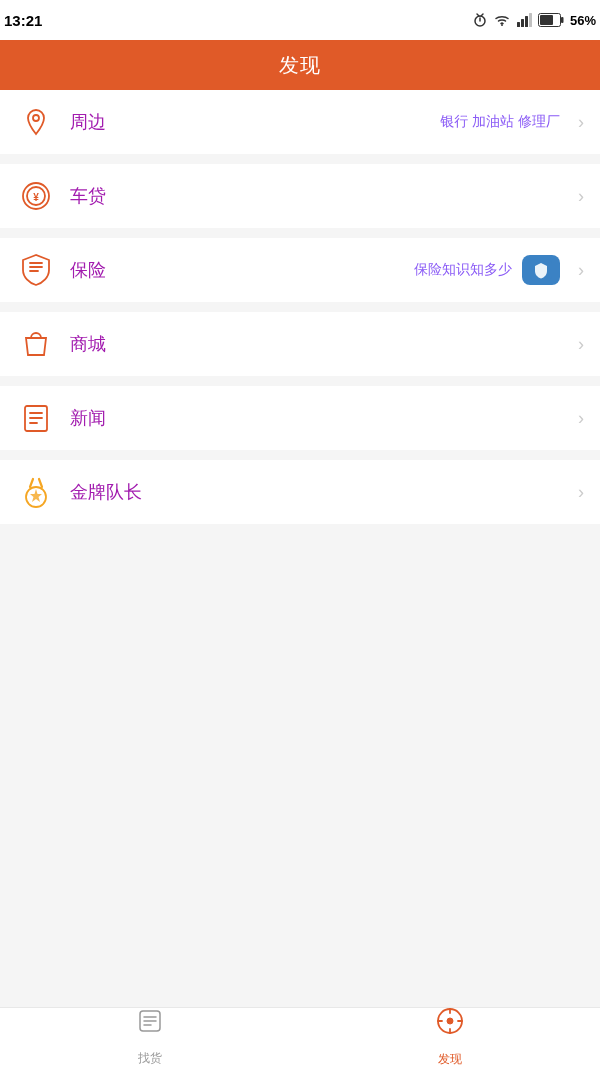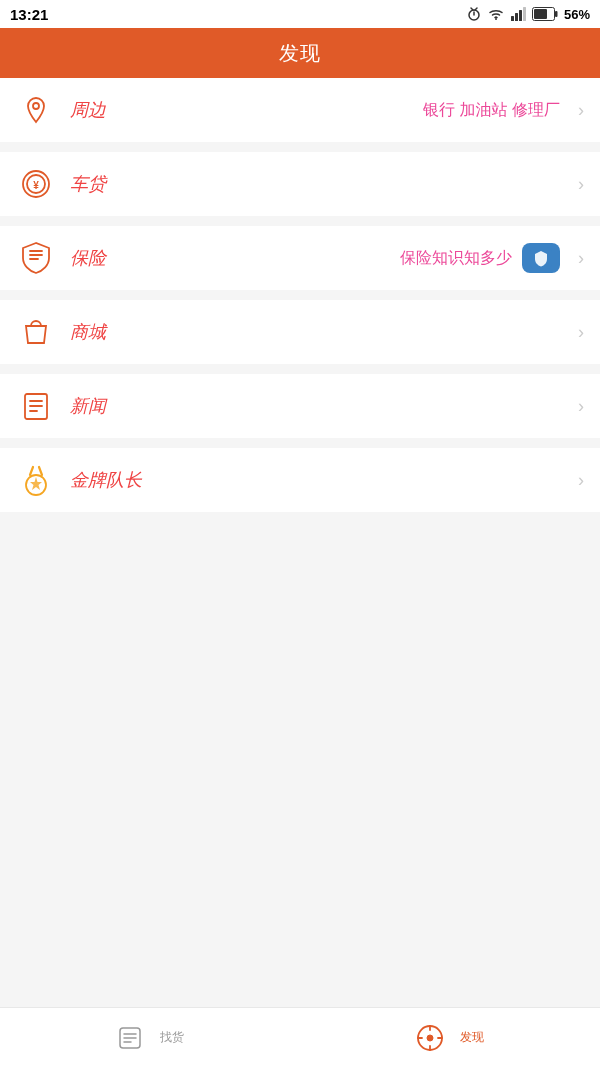--- a/index.html
+++ b/index.html
@@ -9,25 +9,25 @@
       min-height: 1067px;
       font-family: -apple-system, "PingFang SC", "Microsoft YaHei", sans-serif;
       background: #f5f5f5;
       display: flex;
       flex-direction: column;
     }
 
     
     .status-bar {
       background: #fff;
-      height: 28px;
+      height: 40px;
       display: flex;
       align-items: center;
       justify-content: space-between;
-      padding: 0 10px;
+      padding: 0 4px;
       font-size: 14px;
       font-weight: 600;
     }
     .status-bar .time { font-weight: 700; font-size: 15px; }
     .status-bar .icons { display: flex; align-items: center; gap: 6px; font-size: 13px; }
 
     
     .header {
       background: #E05A28;
       height: 50px;
@@ -68,33 +68,32 @@
       width: 40px;
       height: 40px;
       display: flex;
       align-items: center;
       justify-content: center;
       margin-right: 14px;
       flex-shrink: 0;
     }
     .menu-label {
       font-size: 18px;
-      color: #ef4444;
+      color: #a21caf;
       font-weight: 400;
-      font-style: italic;
     }
     .menu-right {
       margin-left: auto;
       display: flex;
       align-items: center;
       gap: 10px;
     }
     .menu-hint {
-      color: #ec4899;
-      font-size: 16px;
+      color: #8b5cf6;
+      font-size: 14px;
     }
     .menu-badge {
       background: #3B82C4;
       border-radius: 8px;
       padding: 4px 8px;
       display: flex;
       align-items: center;
       justify-content: center;
     }
     .chevron {
@@ -112,21 +111,21 @@
     .tab-bar {
       height: 60px;
       background: #fff;
       border-top: 1px solid #e8e8e8;
       display: flex;
       align-items: stretch;
     }
     .tab-item {
       flex: 1;
       display: flex;
-      flex-direction: row;
+      flex-direction: column;
       align-items: center;
       justify-content: center;
       gap: 16px;
       cursor: pointer;
       text-align: center;
     }
     .tab-icon {
       width: 28px;
       height: 28px;
       display: flex;

